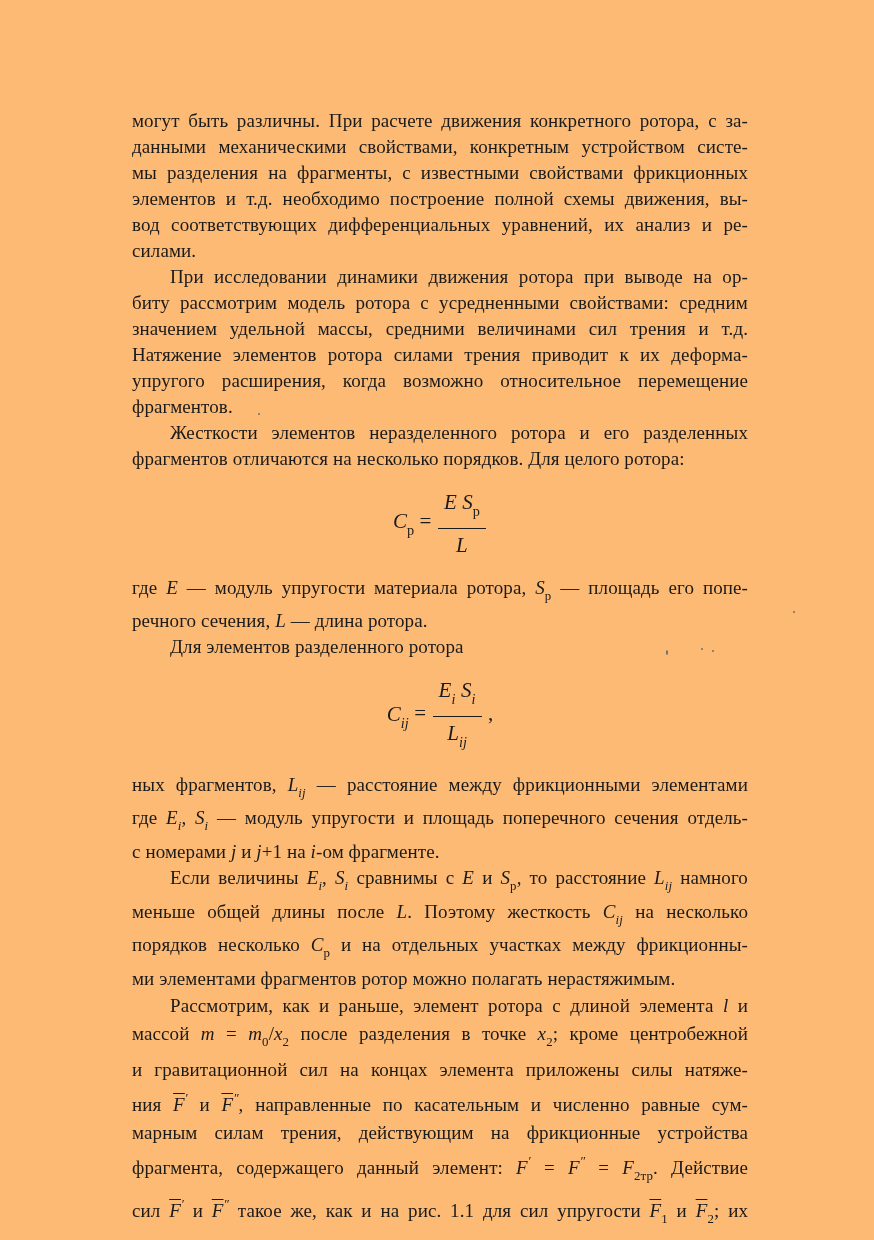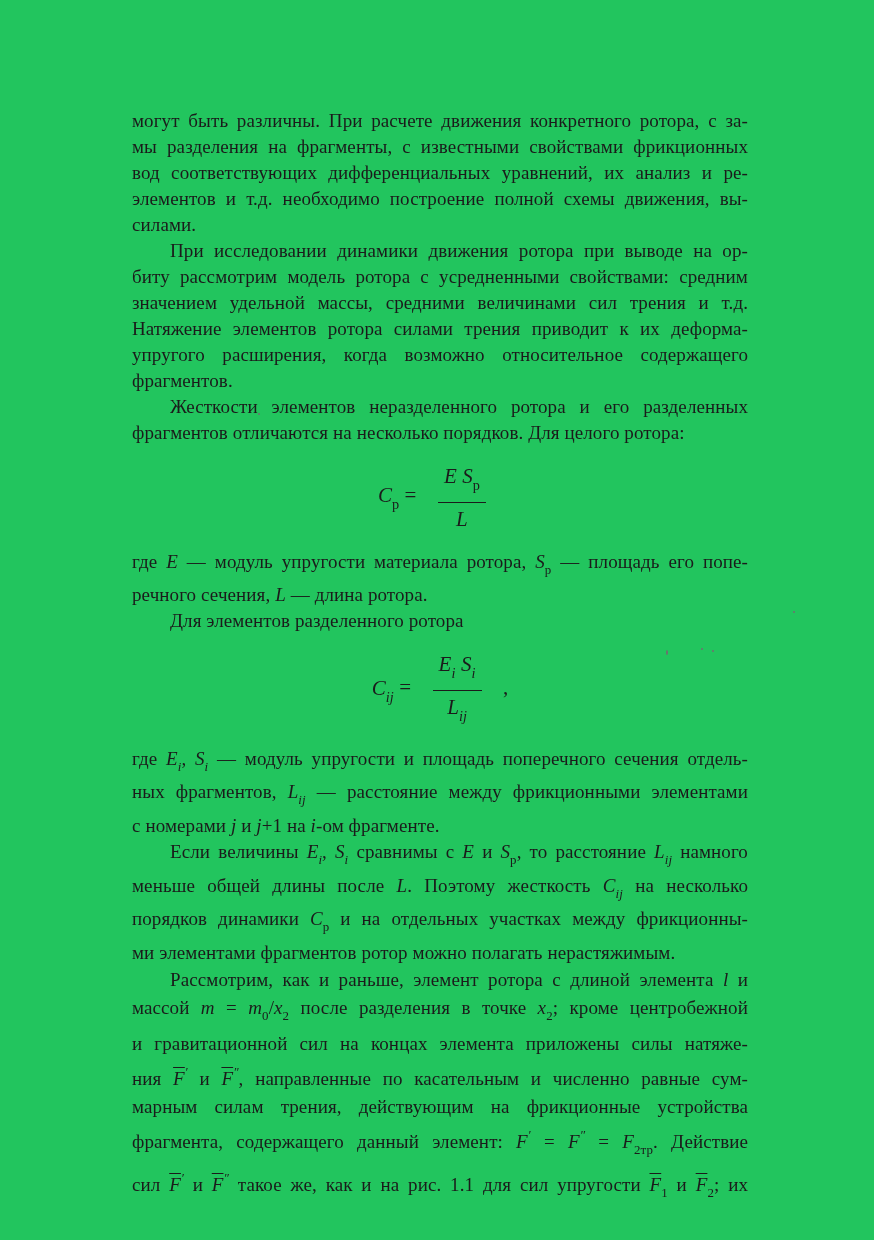--- a/index.html
+++ b/index.html
@@ -6,21 +6,21 @@
   body{
     width:874px;height:1240px;
     background:#ffffff;
     font-family:"Liberation Serif","DejaVu Serif",serif;
     color:#1b1b1b;
     position:relative;
     overflow:hidden;
   }
   .page{
     position:absolute;inset:0;
-    background:#22c55e;
+    background:#fdba74;
   }
   .text-col{
     margin-left:132px;
     width:616px;
     padding-top:108px;
     font-size:19px;
     line-height:26px;
     letter-spacing:0.1px;
   }
   .block{margin:0;}
@@ -38,21 +38,21 @@
   .sp{font-size:68%;vertical-align:32%;}
   .formula{
     margin:15px 0 15px;
     font-size:21px;
     line-height:30px;
   }
   .frac{
     display:inline-block;
     vertical-align:middle;
     text-align:center;
-    margin:0 16px;
+    margin:0 1px;
   }
   .frac .fnum{
     display:block;
     padding:0 6px 2px;
     border-bottom:1.5px solid #1b1b1b;
   }
   .frac .fden{
     display:block;
     padding-top:1px;
   }
@@ -63,32 +63,33 @@
   }
 </style>
 </head>
 <body>
 
 <div class="page">
   <div class="text-col">
 
     <div class="block">
         <div class="line"><span><span class="">могут быть различны. При расчете движения конкретного ротора, с за-</span></span></div>
+        <div class="line"><span><span class="">данными механическими свойствами, конкретным устройством систе-</span></span></div>
         <div class="line"><span><span class="">мы разделения на фрагменты, с известными свойствами фрикционных</span></span></div>
+        <div class="line"><span><span class="">элементов и т.д. необходимо построение полной схемы движения, вы-</span></span></div>
         <div class="line"><span><span class="">вод соответствующих дифференциальных уравнений, их анализ и ре-</span></span></div>
-        <div class="line"><span><span class="">элементов и т.д. необходимо построение полной схемы движения, вы-</span></span></div>
         <div class="line last"><span><span class="">силами.</span></span></div>
       </div>
 
     <div class="block">
         <div class="line ind"><span><span class="">При исследовании динамики движения ротора при выводе на ор-</span></span></div>
         <div class="line"><span><span class="">биту рассмотрим модель ротора с усредненными свойствами: средним</span></span></div>
         <div class="line"><span><span class="">значением удельной массы, средними величинами сил трения и т.д.</span></span></div>
         <div class="line"><span><span class="">Натяжение элементов ротора силами трения приводит к их деформа-</span></span></div>
-        <div class="line"><span><span class="">упругого расширения, когда возможно относительное содержащего</span></span></div>
+        <div class="line"><span><span class="">упругого расширения, когда возможно относительное перемещение</span></span></div>
         <div class="line last"><span><span class="">фрагментов.</span></span></div>
       </div>
 
     <div class="block">
         <div class="line ind"><span><span class="">Жесткости элементов неразделенного ротора и его разделенных</span></span></div>
         <div class="line last"><span><span class="">фрагментов отличаются на несколько порядков. Для целого ротора:</span></span></div>
       </div>
 
     <div class="block formula">
         <div class="line center last"><span><span class="it ">C</span><span class="sb">p</span></span><span><span class=""> = </span></span><span class="frac"><span class="fnum"><span><span class="it ">E</span></span><span><span class=""> </span></span><span><span class="it ">S</span><span class="sb">p</span></span></span><span class="fden"><span><span class="it ">L</span></span></span></span></div>
@@ -101,29 +102,29 @@
 
     <div class="block">
         <div class="line ind last"><span><span class="">Для элементов разделенного ротора</span></span></div>
       </div>
 
     <div class="block formula">
         <div class="line center last"><span><span class="it ">C</span><span class="sb it">ij</span></span><span><span class=""> = </span></span><span class="frac"><span class="fnum"><span><span class="it ">E</span><span class="sb it">i</span></span><span><span class=""> </span></span><span><span class="it ">S</span><span class="sb it">i</span></span></span><span class="fden"><span><span class="it ">L</span><span class="sb it">ij</span></span></span></span><span><span class=""> ,</span></span></div>
       </div>
 
     <div class="block">
+        <div class="line"><span><span class="">ных фрагментов, </span></span><span><span class="it ">L</span><span class="sb it">ij</span></span><span><span class=""> — расстояние между фрикционными элементами</span></span></div>
         <div class="line"><span><span class="">где </span></span><span><span class="it ">E</span><span class="sb it">i</span></span><span><span class="">, </span></span><span><span class="it ">S</span><span class="sb it">i</span></span><span><span class=""> — модуль упругости и площадь поперечного сечения отдель-</span></span></div>
-        <div class="line"><span><span class="">ных фрагментов, </span></span><span><span class="it ">L</span><span class="sb it">ij</span></span><span><span class=""> — расстояние между фрикционными элементами</span></span></div>
         <div class="line last"><span><span class="">с номерами </span></span><span><span class="it ">j</span></span><span><span class=""> и </span></span><span><span class="it ">j</span></span><span><span class="">+1 на </span></span><span><span class="it ">i</span></span><span><span class="">-ом фрагменте.</span></span></div>
       </div>
 
     <div class="block">
         <div class="line ind"><span><span class="">Если величины </span></span><span><span class="it ">E</span><span class="sb it">i</span></span><span><span class="">, </span></span><span><span class="it ">S</span><span class="sb it">i</span></span><span><span class=""> сравнимы с </span></span><span><span class="it ">E</span></span><span><span class=""> и </span></span><span><span class="it ">S</span><span class="sb">p</span></span><span><span class="">, то расстояние </span></span><span><span class="it ">L</span><span class="sb it">ij</span></span><span><span class=""> намного</span></span></div>
         <div class="line"><span><span class="">меньше общей длины после </span></span><span><span class="it ">L</span></span><span><span class="">. Поэтому жесткость </span></span><span><span class="it ">C</span><span class="sb it">ij</span></span><span><span class=""> на несколько</span></span></div>
-        <div class="line"><span><span class="">порядков динамики </span></span><span><span class="it ">C</span><span class="sb">p</span></span><span><span class=""> и на отдельных участках между фрикционны-</span></span></div>
+        <div class="line"><span><span class="">порядков несколько </span></span><span><span class="it ">C</span><span class="sb">p</span></span><span><span class=""> и на отдельных участках между фрикционны-</span></span></div>
         <div class="line last"><span><span class="">ми элементами фрагментов ротор можно полагать нерастяжимым.</span></span></div>
       </div>
 
     <div class="block para-math">
         <div class="line ind"><span><span class="">Рассмотрим, как и раньше, элемент ротора с длиной элемента </span></span><span><span class="it ">l</span></span><span><span class=""> и</span></span></div>
         <div class="line"><span><span class="">массой </span></span><span><span class="it ">m</span></span><span><span class=""> = </span></span><span><span class="it ">m</span><span class="sb">0</span></span><span><span class="">/</span></span><span><span class="it ">x</span><span class="sb">2</span></span><span><span class=""> после разделения в точке </span></span><span><span class="it ">x</span><span class="sb">2</span></span><span><span class="">; кроме центробежной</span></span></div>
         <div class="line"><span><span class="">и гравитационной сил на концах элемента приложены силы натяже-</span></span></div>
         <div class="line"><span><span class="">ния </span></span><span><span class="it ov">F</span><span class="sp it">′</span></span><span><span class=""> и </span></span><span><span class="it ov">F</span><span class="sp it">″</span></span><span><span class="">, направленные по касательным и численно равные сум-</span></span></div>
         <div class="line"><span><span class="">марным силам трения, действующим на фрикционные устройства</span></span></div>
         <div class="line"><span><span class="">фрагмента, содержащего данный элемент: </span></span><span><span class="it ">F</span><span class="sp it">′</span></span><span><span class=""> = </span></span><span><span class="it ">F</span><span class="sp it">″</span></span><span><span class=""> = </span></span><span><span class="it ">F</span><span class="sb">2тр</span></span><span><span class="">. Действие</span></span></div>

